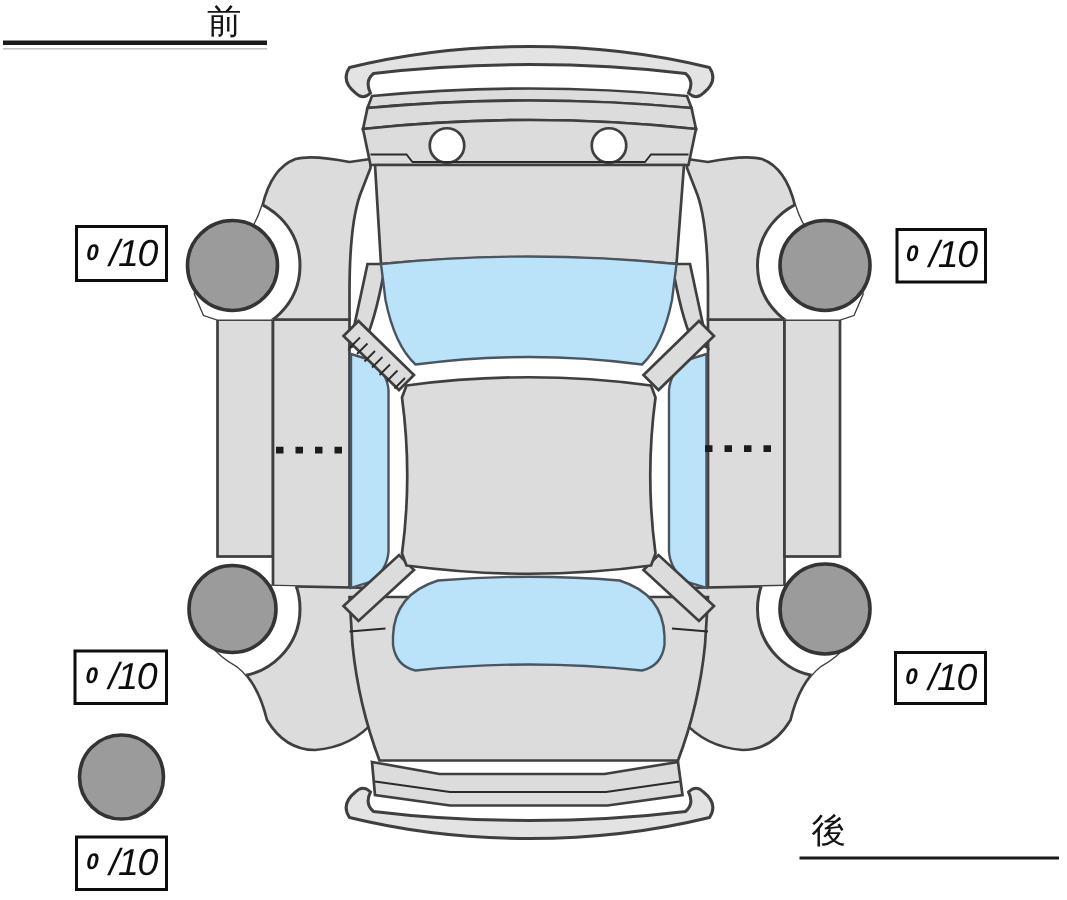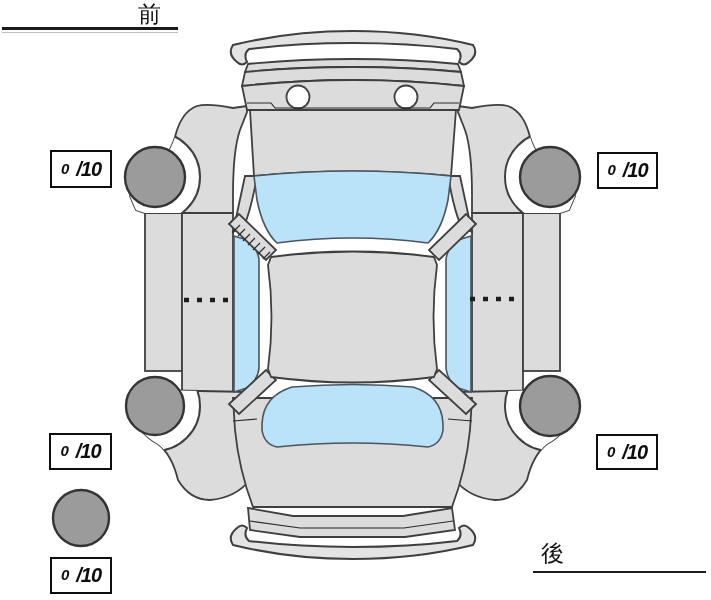--- a/index.html
+++ b/index.html
@@ -20,21 +20,21 @@
   .thin-line{fill:none; stroke:#2a2a2a; stroke-width:1.2px;}
   .white-fill{fill:#ffffff; stroke:var(--outline); stroke-width:1.8px;}
   .dots{stroke:#1c1c1c; stroke-width:4.5px; stroke-dasharray:5 8; fill:none;}
 
   .score-box{
     position:absolute; box-sizing:border-box; background:#ffffff;
     border:2.5px solid #0d0d0d; display:flex; align-items:center;
     justify-content:center; gap:7px; color:#0d0d0d;
   }
   .score-num{font-size:15px; font-weight:bold; font-style:italic; transform:translateY(-1px);}
-  .score-den{font-size:20px; font-weight:bold; font-style:italic; letter-spacing:-1px;}
+  .score-den{font-size:25px; font-weight:normal; font-style:italic; letter-spacing:-1px;}
 
   .dir-label{
     position:absolute; font-size:23px; color:#141414; line-height:1;
     font-family:"Liberation Sans", sans-serif;
   }
   .rule{position:absolute; background:#1a1a1a;}
   .rule-light{position:absolute; background:#c0c0c0;}
 </style>
 </head>
 <body>

